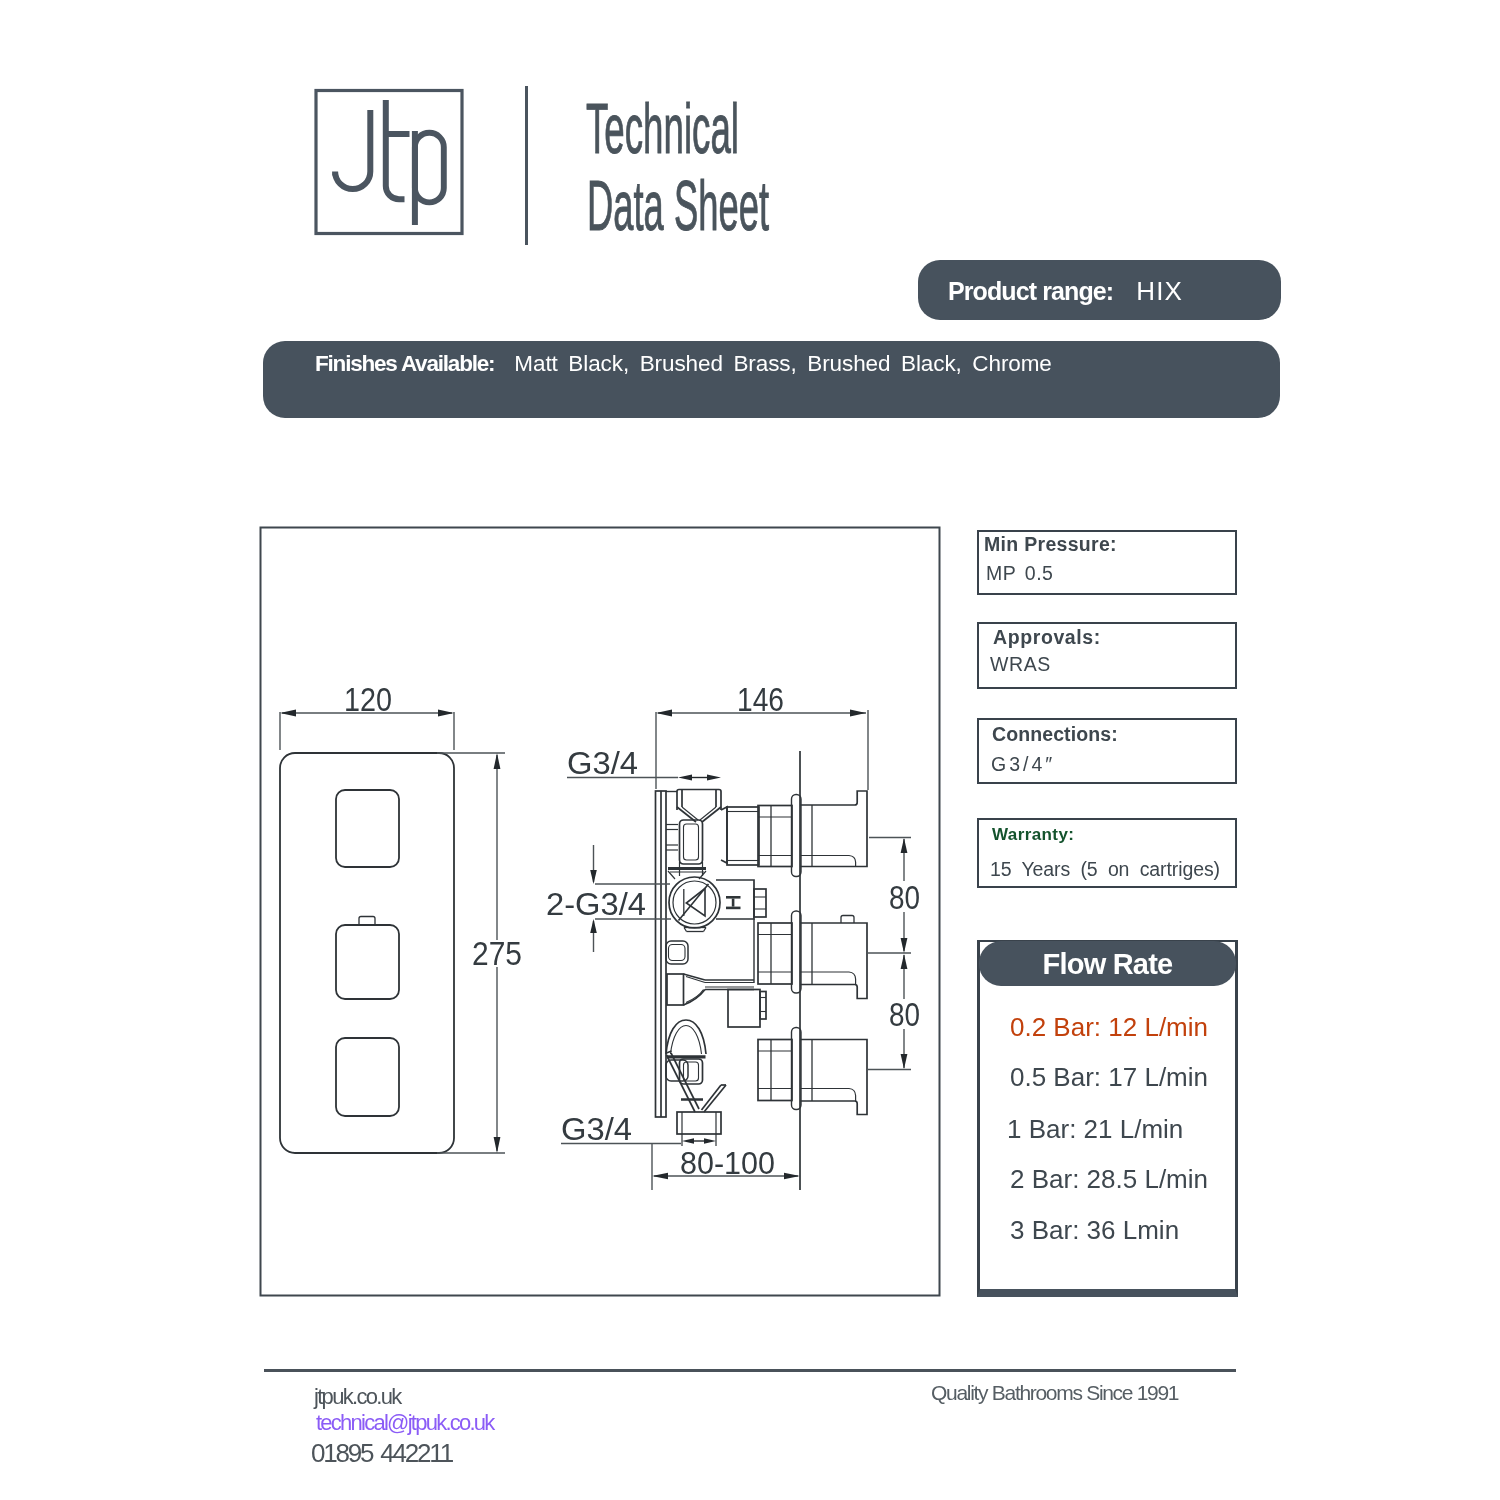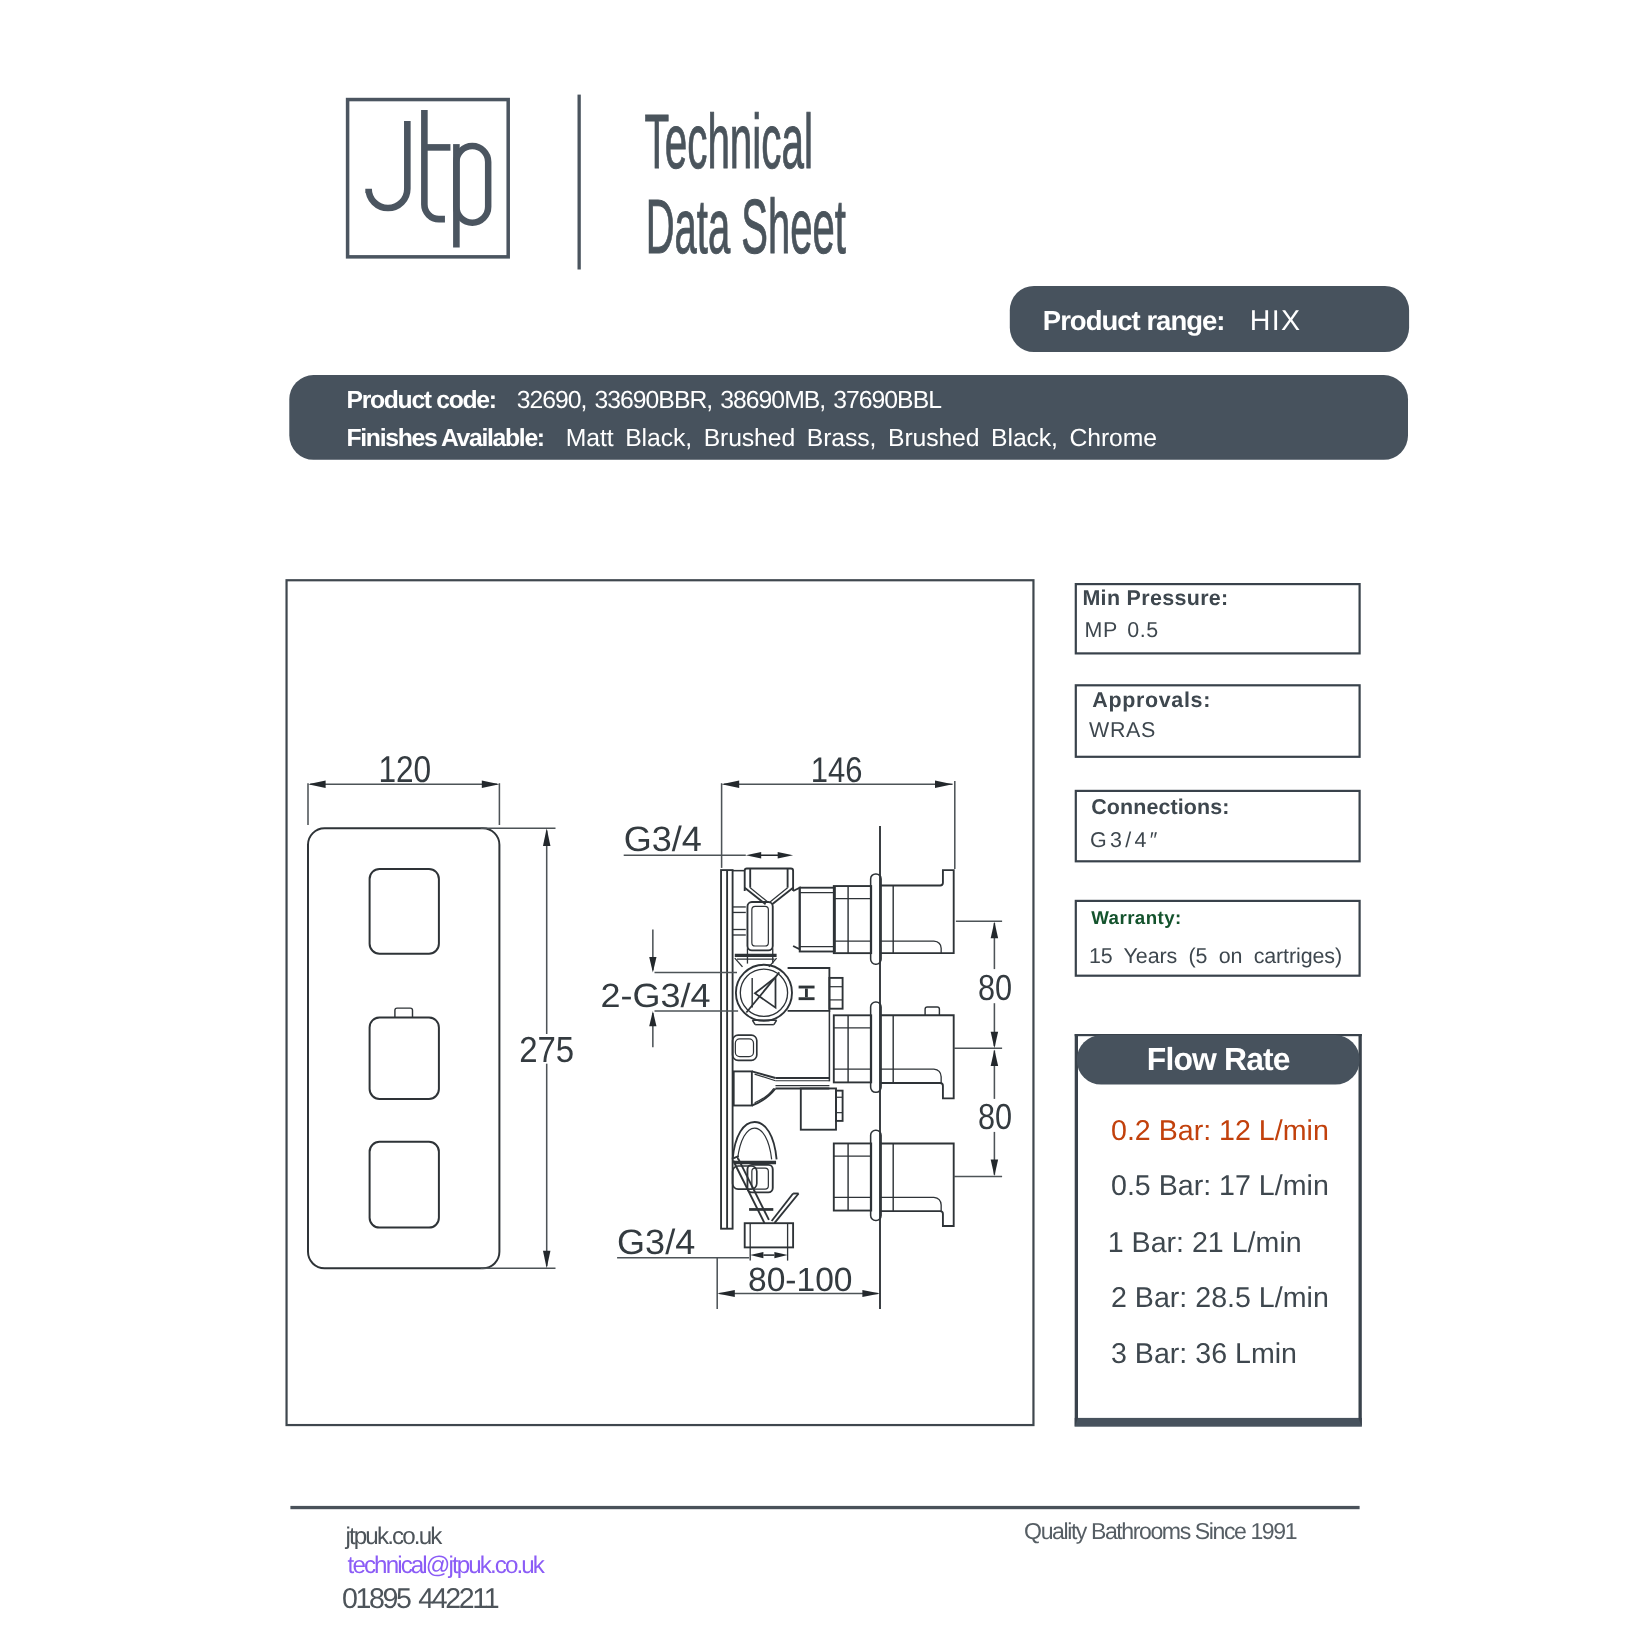--- a/index.html
+++ b/index.html
@@ -30,21 +30,20 @@
   <text x="587" y="230" font-size="70" fill="#4a545c" stroke="#4a545c" stroke-width="0.9" textLength="182" lengthAdjust="spacingAndGlyphs">Data Sheet</text>
 </svg>
 
 <div class="abs dk" style="left:918px;top:260px;width:363px;height:60px;"></div>
 <div class="abs" style="left:918px;top:260px;width:363px;height:44px;line-height:62px;font-size:25px;color:#fff;">
   <span style="font-weight:bold;margin-left:30px;letter-spacing:-0.9px;">Product range:</span><span style="margin-left:23px;font-size:26px;letter-spacing:1.2px;">HIX</span>
 </div>
 
 <div class="abs dk" style="left:263px;top:341px;width:1017px;height:77px;"></div>
 <div class="abs" style="left:315px;top:347px;font-size:22.5px;color:#fff;">
-  <div style="height:34px;line-height:34px;"><span style="font-weight:bold;letter-spacing:-1.2px;">Product code:</span><span style="margin-left:19px;word-spacing:2px;letter-spacing:-0.9px;">32690, 33690BBR, 38690MB, 37690BBL</span></div>
   <div style="height:34px;line-height:34px;"><span style="font-weight:bold;letter-spacing:-1.2px;">Finishes Available:</span><span style="margin-left:20px;word-spacing:4.5px;letter-spacing:-0.1px;">Matt Black, Brushed Brass, Brushed Black, Chrome</span></div>
 </div>
 
 <div class="abs" style="left:977px;top:529.5px;width:260px;height:65px;border:2px solid #39424b;box-sizing:border-box;"></div>
 <div class="abs" style="left:984px;top:533px;font-size:19.5px;color:#3e474e;font-weight:bold;letter-spacing:0.3px;">Min Pressure:</div>
 <div class="abs" style="left:986px;top:562px;font-size:19.5px;color:#3e474e;letter-spacing:0.5px;word-spacing:3px;">MP 0.5</div>
 
 <div class="abs" style="left:977px;top:622px;width:260px;height:67px;border:2px solid #39424b;box-sizing:border-box;"></div>
 <div class="abs" style="left:993px;top:626px;font-size:19.5px;color:#3e474e;font-weight:bold;letter-spacing:0.6px;">Approvals:</div>
 <div class="abs" style="left:990px;top:653px;font-size:19.5px;color:#3e474e;letter-spacing:0.6px;">WRAS</div>

